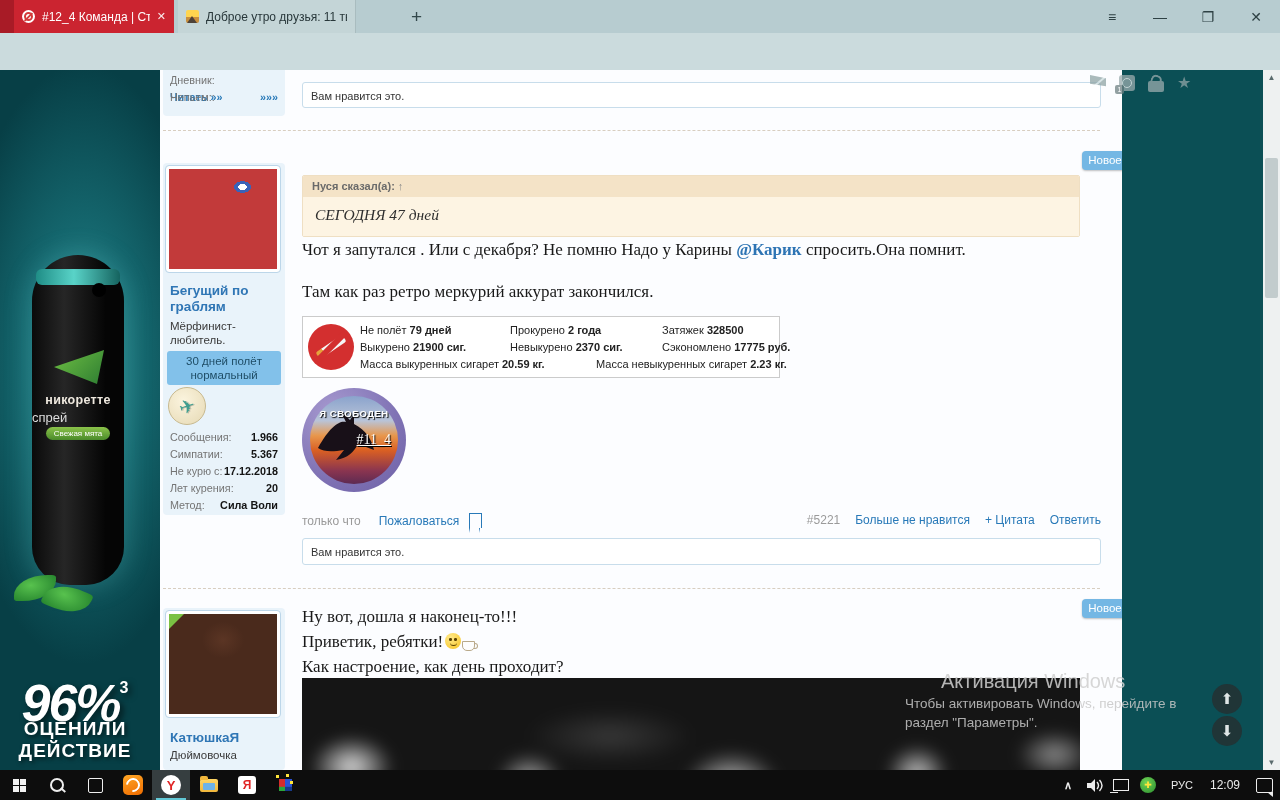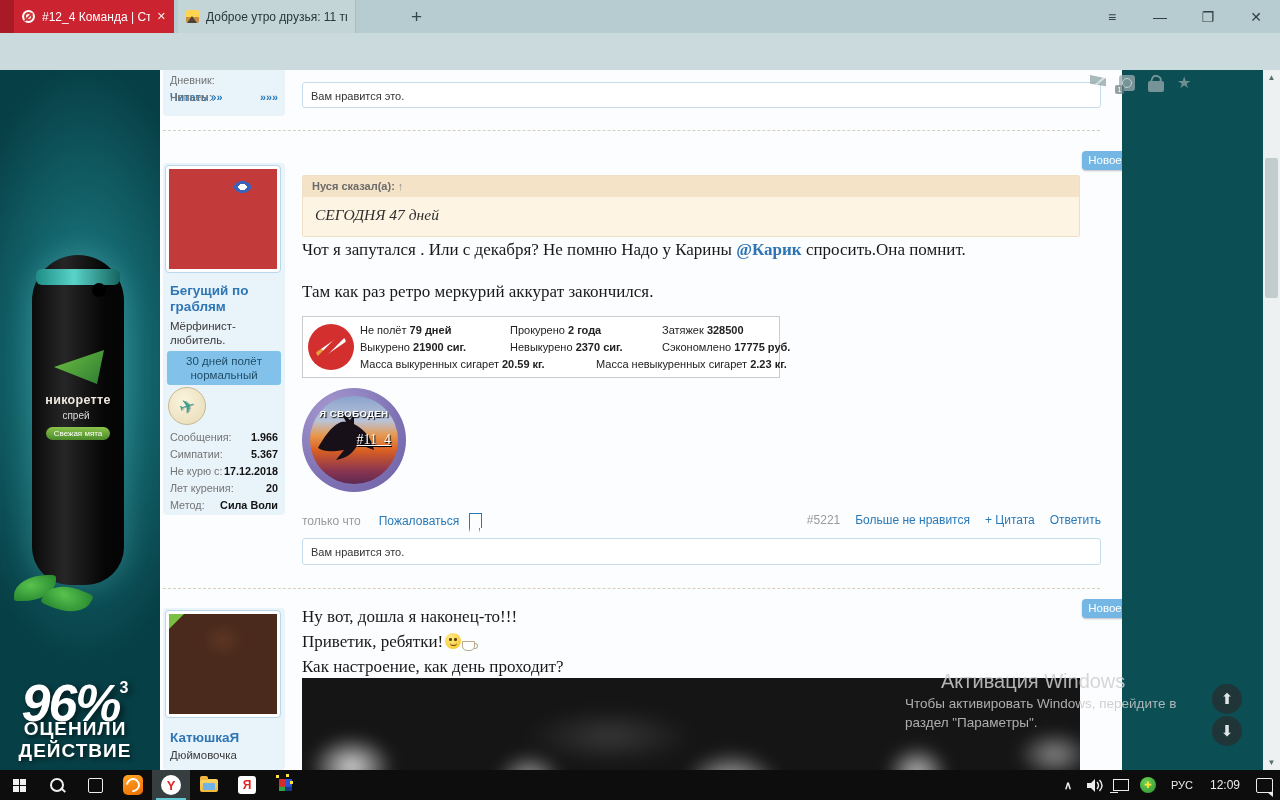--- a/index.html
+++ b/index.html
@@ -41,21 +41,21 @@
   .ai-star{color:#8fa3a5;font-size:16px;width:auto;height:auto;line-height:16px;}
   #dlbtn{left:1248px;top:41px;color:#33484b;font-size:15px;border-bottom:2px solid #33484b;padding:0 2px;line-height:17px;}
   
   #ad{left:0;top:70px;width:160px;height:700px;overflow:hidden;
       background:radial-gradient(ellipse 130px 300px at 52% 42%,#2b8d92 0%,#14656c 48%,#073f46 100%);}
   .bottle{position:absolute;left:32px;top:185px;width:92px;height:330px;background:linear-gradient(90deg,#0a0a0a,#262626 35%,#050505 80%);border-radius:46px 46px 38px 38px;box-shadow:0 0 28px rgba(120,230,230,.25);}
   .bottle-cap{position:absolute;left:4px;top:14px;width:84px;height:16px;background:linear-gradient(90deg,#1f8d86,#59d3c8 45%,#15635f);border-radius:6px;}
   .bottle-hole{position:absolute;right:18px;top:28px;width:14px;height:14px;background:#000;border-radius:50%;}
   .bottle-logo{position:absolute;left:22px;top:95px;width:50px;height:34px;background:linear-gradient(135deg,#6fc043,#2e7d32);clip-path:polygon(0 50%,100% 0,86% 100%);}
   .bottle-brand{position:absolute;left:0;top:138px;width:92px;text-align:center;color:#efe9df;font-size:12.5px;font-weight:bold;letter-spacing:.3px;}
-  .bottle-sub{position:absolute;left:0;top:155px;width:88px;text-align:center;color:#ddd;font-size:10px;}
+  .bottle-sub{position:absolute;left:0;top:155px;width:88px;text-align:left;color:#ddd;font-size:13px;}
   .bottle-flavor{position:absolute;left:14px;top:172px;width:64px;background:linear-gradient(180deg,#8bc34a,#4a8a2a);border-radius:8px;color:#fff;font-size:8px;text-align:center;padding:2px 0;}
   .leaf{position:absolute;background:radial-gradient(ellipse at 40% 40%,#58c24e,#1d7a28);border-radius:80% 10% 80% 10%;}
   .ad-pct{position:absolute;left:0;top:592px;width:150px;text-align:center;color:#fff;font-size:52px;font-weight:bold;font-style:italic;text-shadow:3px 3px 6px rgba(0,0,0,.6);letter-spacing:-2px;line-height:52px;}
   .ad-sup{font-size:16px;font-style:normal;vertical-align:28px;letter-spacing:0;}
   .ad-claim{position:absolute;left:0;width:150px;text-align:center;color:#fff;font-weight:bold;font-size:19px;letter-spacing:1px;text-shadow:2px 2px 4px rgba(0,0,0,.6);line-height:22px;}
   
   #content{left:160px;top:70px;width:962px;height:700px;background:#fcfdff;overflow:hidden;}
   #rightcol{left:1122px;top:70px;width:141px;height:700px;background:#0b4f55;}
   .sep{position:absolute;left:3px;width:937px;border-top:1px dashed #d8cec0;}
   .likebox{position:absolute;left:142px;width:799px;height:26px;border:1px solid #c8ddeb;border-radius:3px;background:#fff;font-size:11px;color:#333;line-height:26px;padding-left:8px;box-sizing:border-box;}

